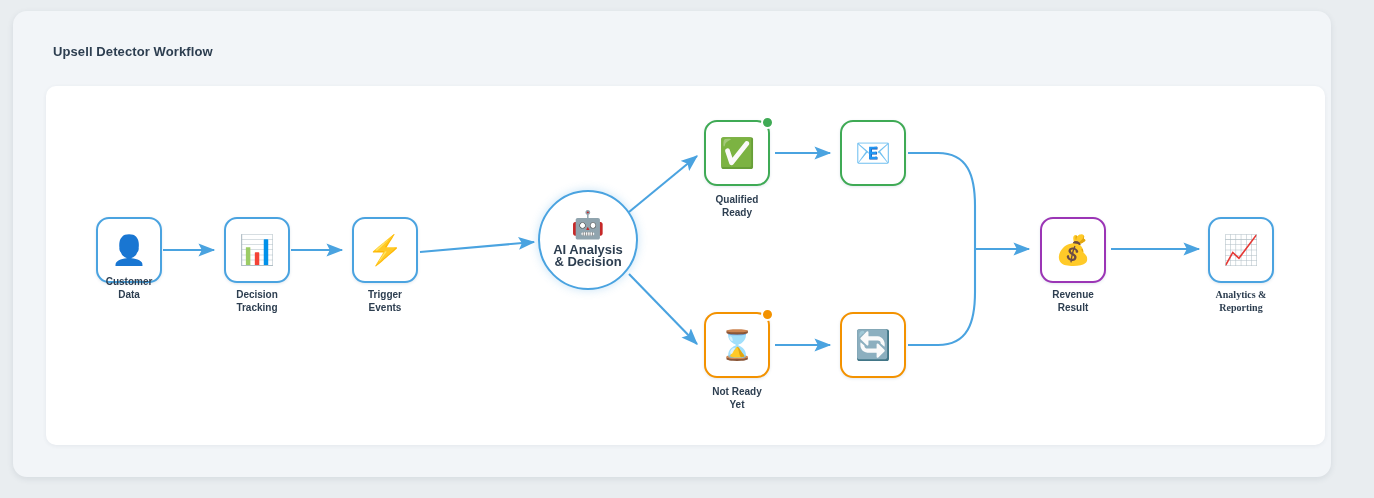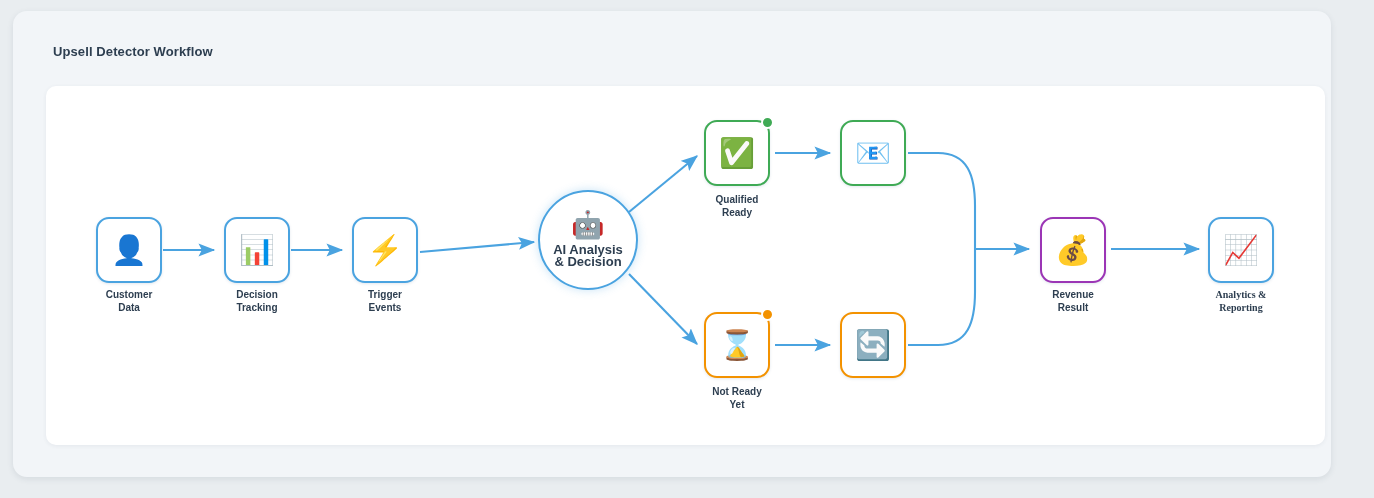--- a/index.html
+++ b/index.html
@@ -150,21 +150,21 @@
       <path d="M908,345 L938,345 C968,345 975,322 975,292 L975,249"></path>
     </g>
     <g fill="none" stroke="#4aa3e0" stroke-width="2.1" marker-end="url(#arrow)">
       <path d="M1111,249 L1199,249"></path>
     </g>
   </svg>
 
   <div class="node" style="left:96px; top:217px;">
     <span class="glyph">👤</span>
   </div>
-  <div class="node-label" style="left:54px; top:289px;">
+  <div class="node-label" style="left:54px; top:276px;">
     <div>Customer</div>
     <div>Data</div>
   </div>
 
   <div class="node" style="left:224px; top:217px;">
     <span class="glyph">📊</span>
   </div>
   <div class="node-label" style="left:182px; top:289px;">
     <div>Decision</div>
     <div>Tracking</div>

